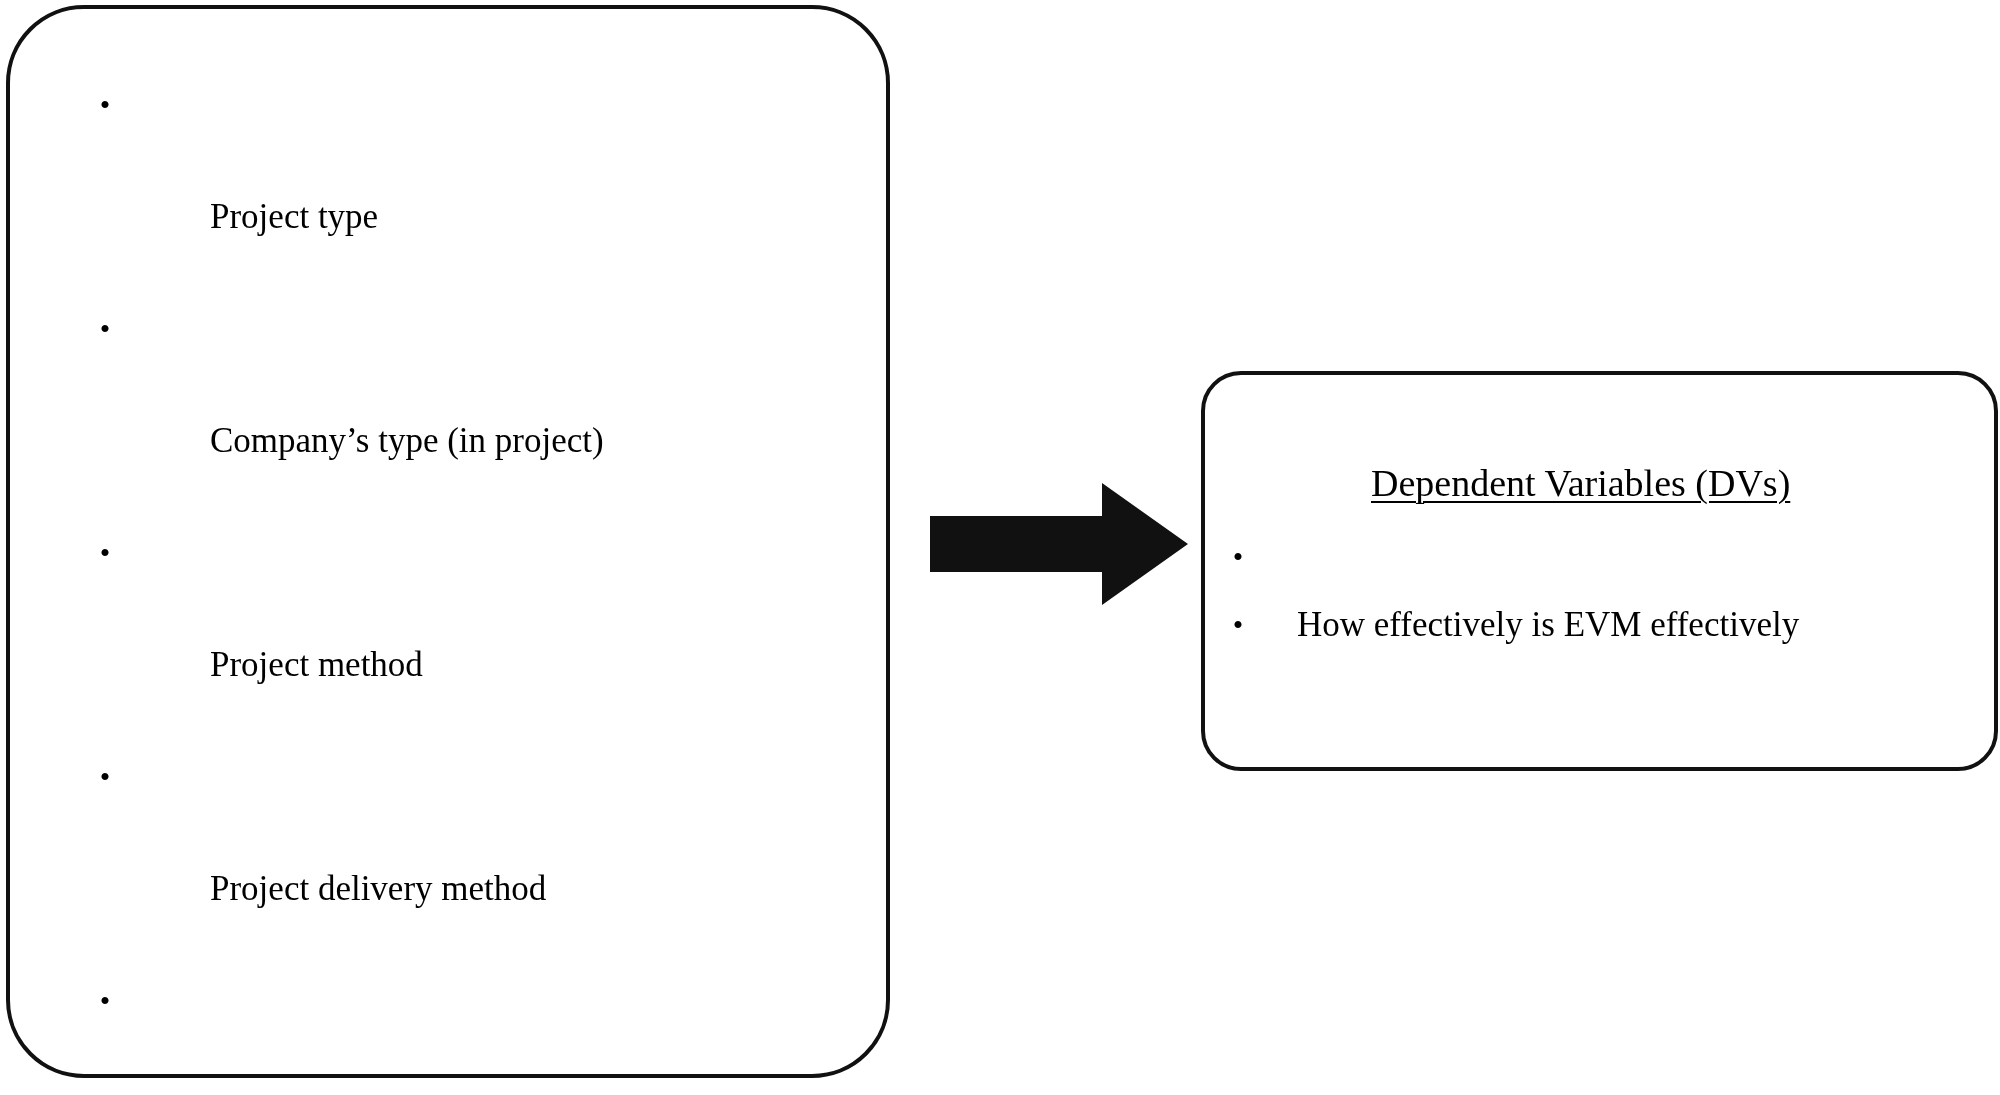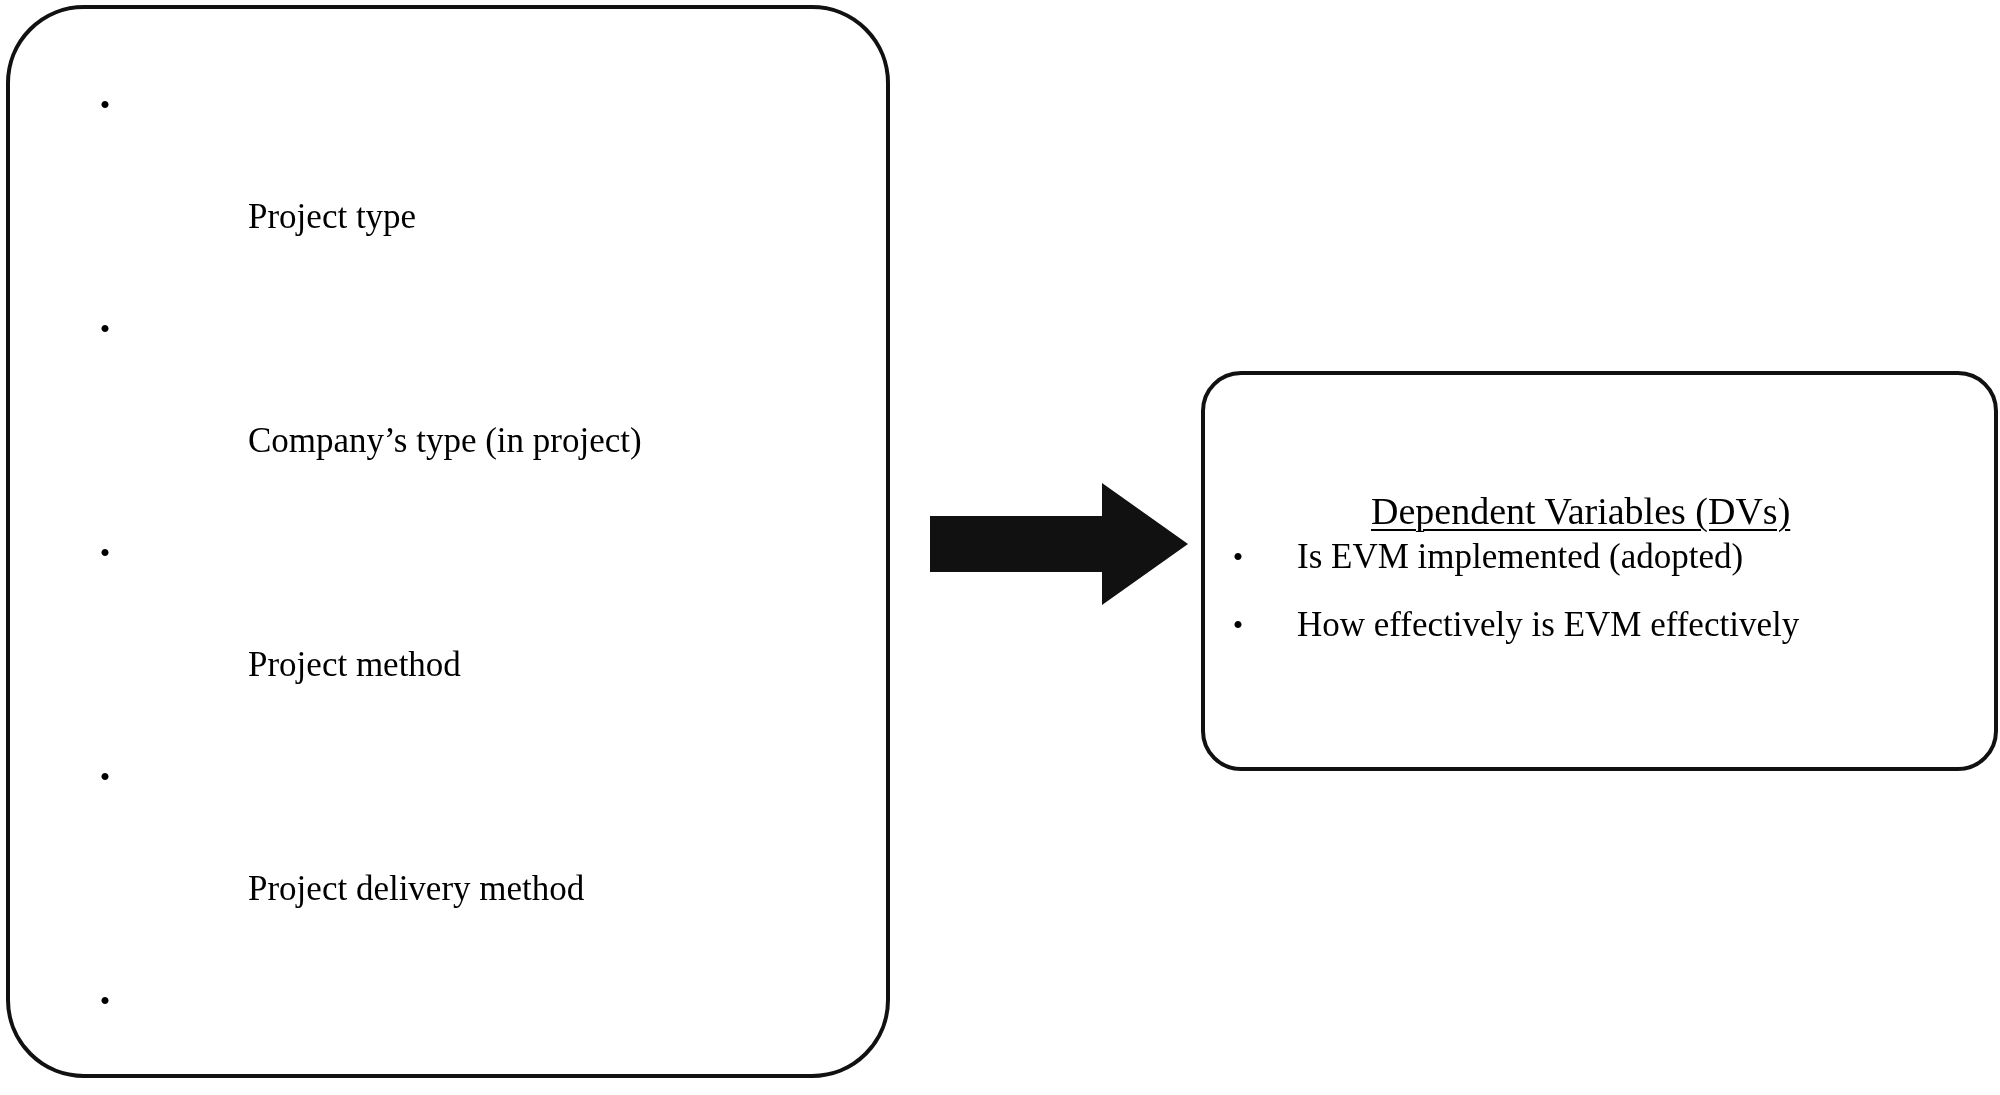--- a/index.html
+++ b/index.html
@@ -66,21 +66,20 @@
     position: absolute;
     left: 8px;
     top: 0;
     width: 18px;
     font-size: 30px;
     line-height: 56px;
     text-align: center;
   }
   .iv-item .txt {
     display: inline;
-    margin-left: 38px;
   }
 
   
   .arrow {
     position: absolute;
     left: 930px;
     top: 483px;
     width: 258px;
     height: 122px;
   }
@@ -102,21 +101,20 @@
   .dv-title {
     position: absolute;
     left: 166px;
     top: 83px;
     font-size: 38px;
     line-height: 50px;
     white-space: nowrap;
     text-decoration: underline;
     text-underline-offset: 5px;
     text-decoration-thickness: 2px;
-    margin-top: 28px;
   }
 
   .dv-list {
     position: absolute;
     left: 16px;
     top: 148px;
     width: 760px;
   }
   .dv-item {
     position: relative;
@@ -178,21 +176,20 @@
       <polygon points="0,33 172,33 172,0 258,61 172,122 172,89 0,89" fill="#111111"></polygon>
     </svg>
   </div>
 
   <div class="dv-box">
     <div class="dv-title">Dependent Variables (DVs)</div>
 
     <div class="dv-list">
       <div class="dv-item">
         <span class="bullet">•</span>
-        <span class="txt">Is EVM implemented (adopted)</span>
       </div>
       <div class="dv-item">
         <span class="bullet">•</span>
         <span class="txt">How effectively is EVM effectively</span>
       </div>
     </div>
   </div>
 
 </div>
 

